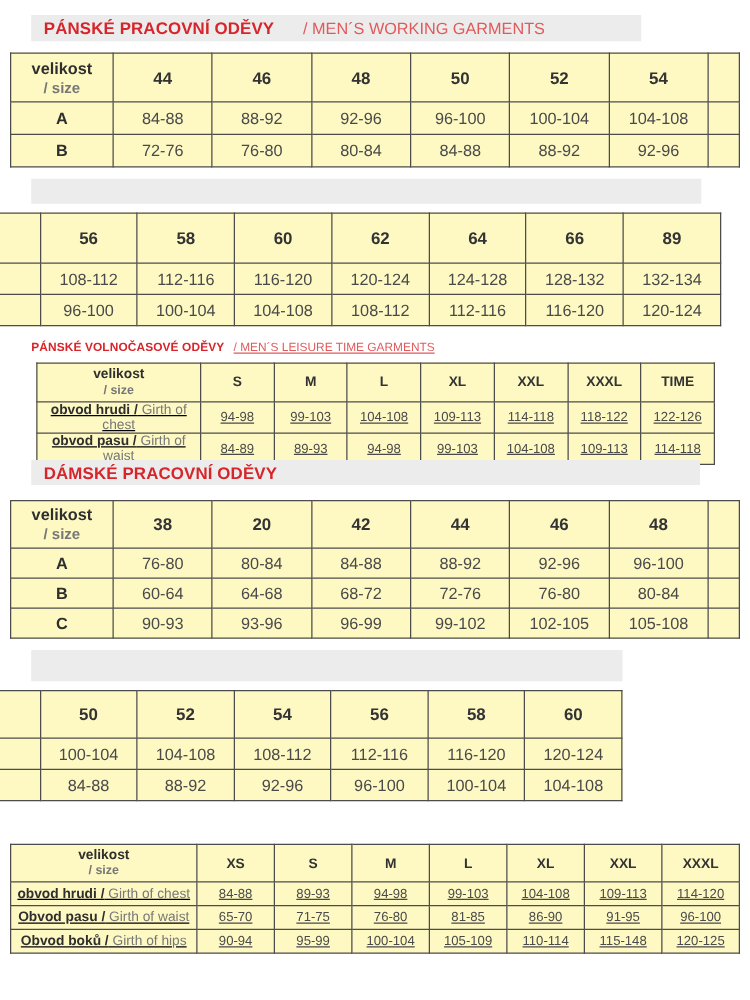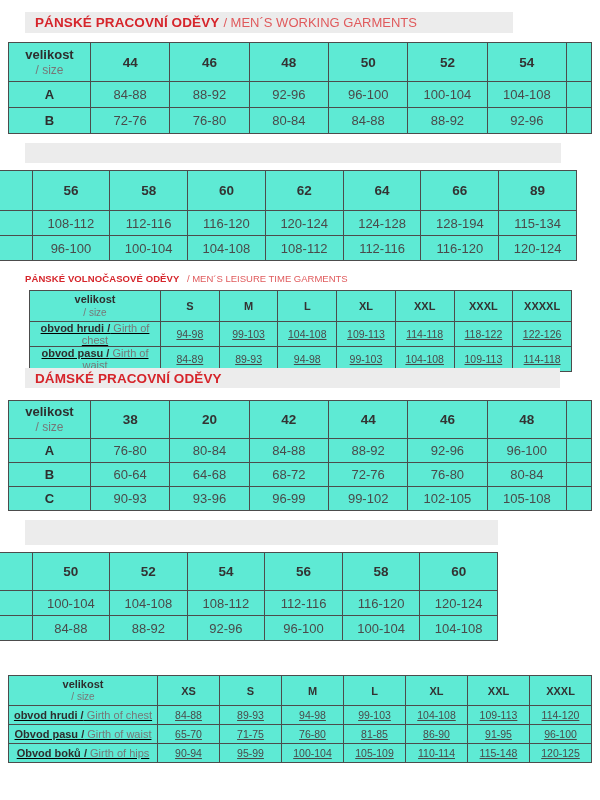--- a/index.html
+++ b/index.html
@@ -11,40 +11,40 @@
     --text-value:#4a4a4a;
     --text-light:#777777;
     --background:#ffffff;
   }
   *{margin:0;padding:0;box-sizing:border-box;}
   html,body{background:#fff;}
   body{font-family:"Liberation Sans", sans-serif;}
   .page{position:relative;width:600px;height:800px;background:var(--background);overflow:hidden;}
 
   .band{position:absolute;background:var(--band);display:flex;align-items:center;padding-left:10px;}
-  .band1{left:25px;top:12px;width:488px;height:21px;}
+  .band1{left:25px;top:12px;width:488px;height:21px;gap:19px;}
   .band2{left:25px;top:143px;width:536px;height:20px;}
   .band3{left:25px;top:368px;width:535px;height:20px;}
   .band4{left:25px;top:520px;width:473px;height:25px;}
 
   .t-cs{color:var(--accent-bold);font-weight:700;font-size:13.5px;letter-spacing:0.1px;white-space:pre;}
   .t-en{color:var(--accent-light);font-weight:400;font-size:13px;margin-left:4px;white-space:pre;}
   .title2{position:absolute;left:25px;top:268px;white-space:nowrap;}
   .title2 .t-cs{font-size:9.5px;}
-  .title2 .t-en{font-size:9.5px;margin-left:3px;}
-
-  table{position:absolute;border-collapse:collapse;table-layout:fixed;background:#5eead4;padding-left:48px;}
+  .title2 .t-en{font-size:9.5px;margin-left:3px;text-decoration:underline;}
+
+  table{position:absolute;border-collapse:collapse;table-layout:fixed;background:#fef9c3;padding-left:48px;}
   th,td{border:1.5px solid var(--border);text-align:center;vertical-align:middle;padding:0 2px;overflow:hidden;}
   th.size-cell{font-weight:700;color:var(--text-dark);font-size:13.5px;}
   td.value-cell{font-weight:400;color:var(--text-value);font-size:13px;}
   .sliver{padding:0;}
   .cut-left th:first-child,.cut-left td:first-child{border-left:none;}
 
   .head-label .lbl-bold{font-weight:700;color:#2e2e2e;font-size:13px;line-height:1.25;}
-  .head-label .lbl-light{font-weight:400;color:var(--text-light);font-size:12px;line-height:1.2;}
+  .head-label .lbl-light{font-weight:700;color:var(--text-light);font-size:12px;line-height:1.2;}
   td.label-cell{font-size:13px;}
   .row-bold{font-weight:700;color:#2e2e2e;}
   .row-light{font-weight:400;color:var(--text-light);}
 
   #t1{left:8px;top:42px;width:584px;}
   #t1 .label-cell{width:82px;}
   #t1 .sliver{width:25px;}
   #t1 thead tr{height:39px;}
   #t1 tbody tr{height:26px;}
 
@@ -146,22 +146,22 @@
         </tr>
       </thead>
       <tbody>
         <tr class="">
           <td class="sliver"></td>
           <td class="value-cell">108-112</td>
           <td class="value-cell">112-116</td>
           <td class="value-cell">116-120</td>
           <td class="value-cell">120-124</td>
           <td class="value-cell">124-128</td>
-          <td class="value-cell">128-194</td>
-          <td class="value-cell">115-134</td>
+          <td class="value-cell">128-132</td>
+          <td class="value-cell">132-134</td>
         </tr>
         <tr class="">
           <td class="sliver"></td>
           <td class="value-cell">96-100</td>
           <td class="value-cell">100-104</td>
           <td class="value-cell">104-108</td>
           <td class="value-cell">108-112</td>
           <td class="value-cell">112-116</td>
           <td class="value-cell">116-120</td>
           <td class="value-cell">120-124</td>
@@ -180,21 +180,21 @@
           <th class="label-cell head-label">
             <div class="lbl-bold">velikost</div>
             <div class="lbl-light">/ size</div>
           </th>
           <th class="size-cell">S</th>
           <th class="size-cell">M</th>
           <th class="size-cell">L</th>
           <th class="size-cell">XL</th>
           <th class="size-cell">XXL</th>
           <th class="size-cell">XXXL</th>
-          <th class="size-cell">XXXXL</th>
+          <th class="size-cell">TIME</th>
         </tr>
       </thead>
       <tbody>
         <tr class="">
           <td class="label-cell"><span class="row-bold">obvod hrudi /</span><span class="row-light"> Girth of chest</span></td>
           <td class="value-cell">94-98</td>
           <td class="value-cell">99-103</td>
           <td class="value-cell">104-108</td>
           <td class="value-cell">109-113</td>
           <td class="value-cell">114-118</td>

